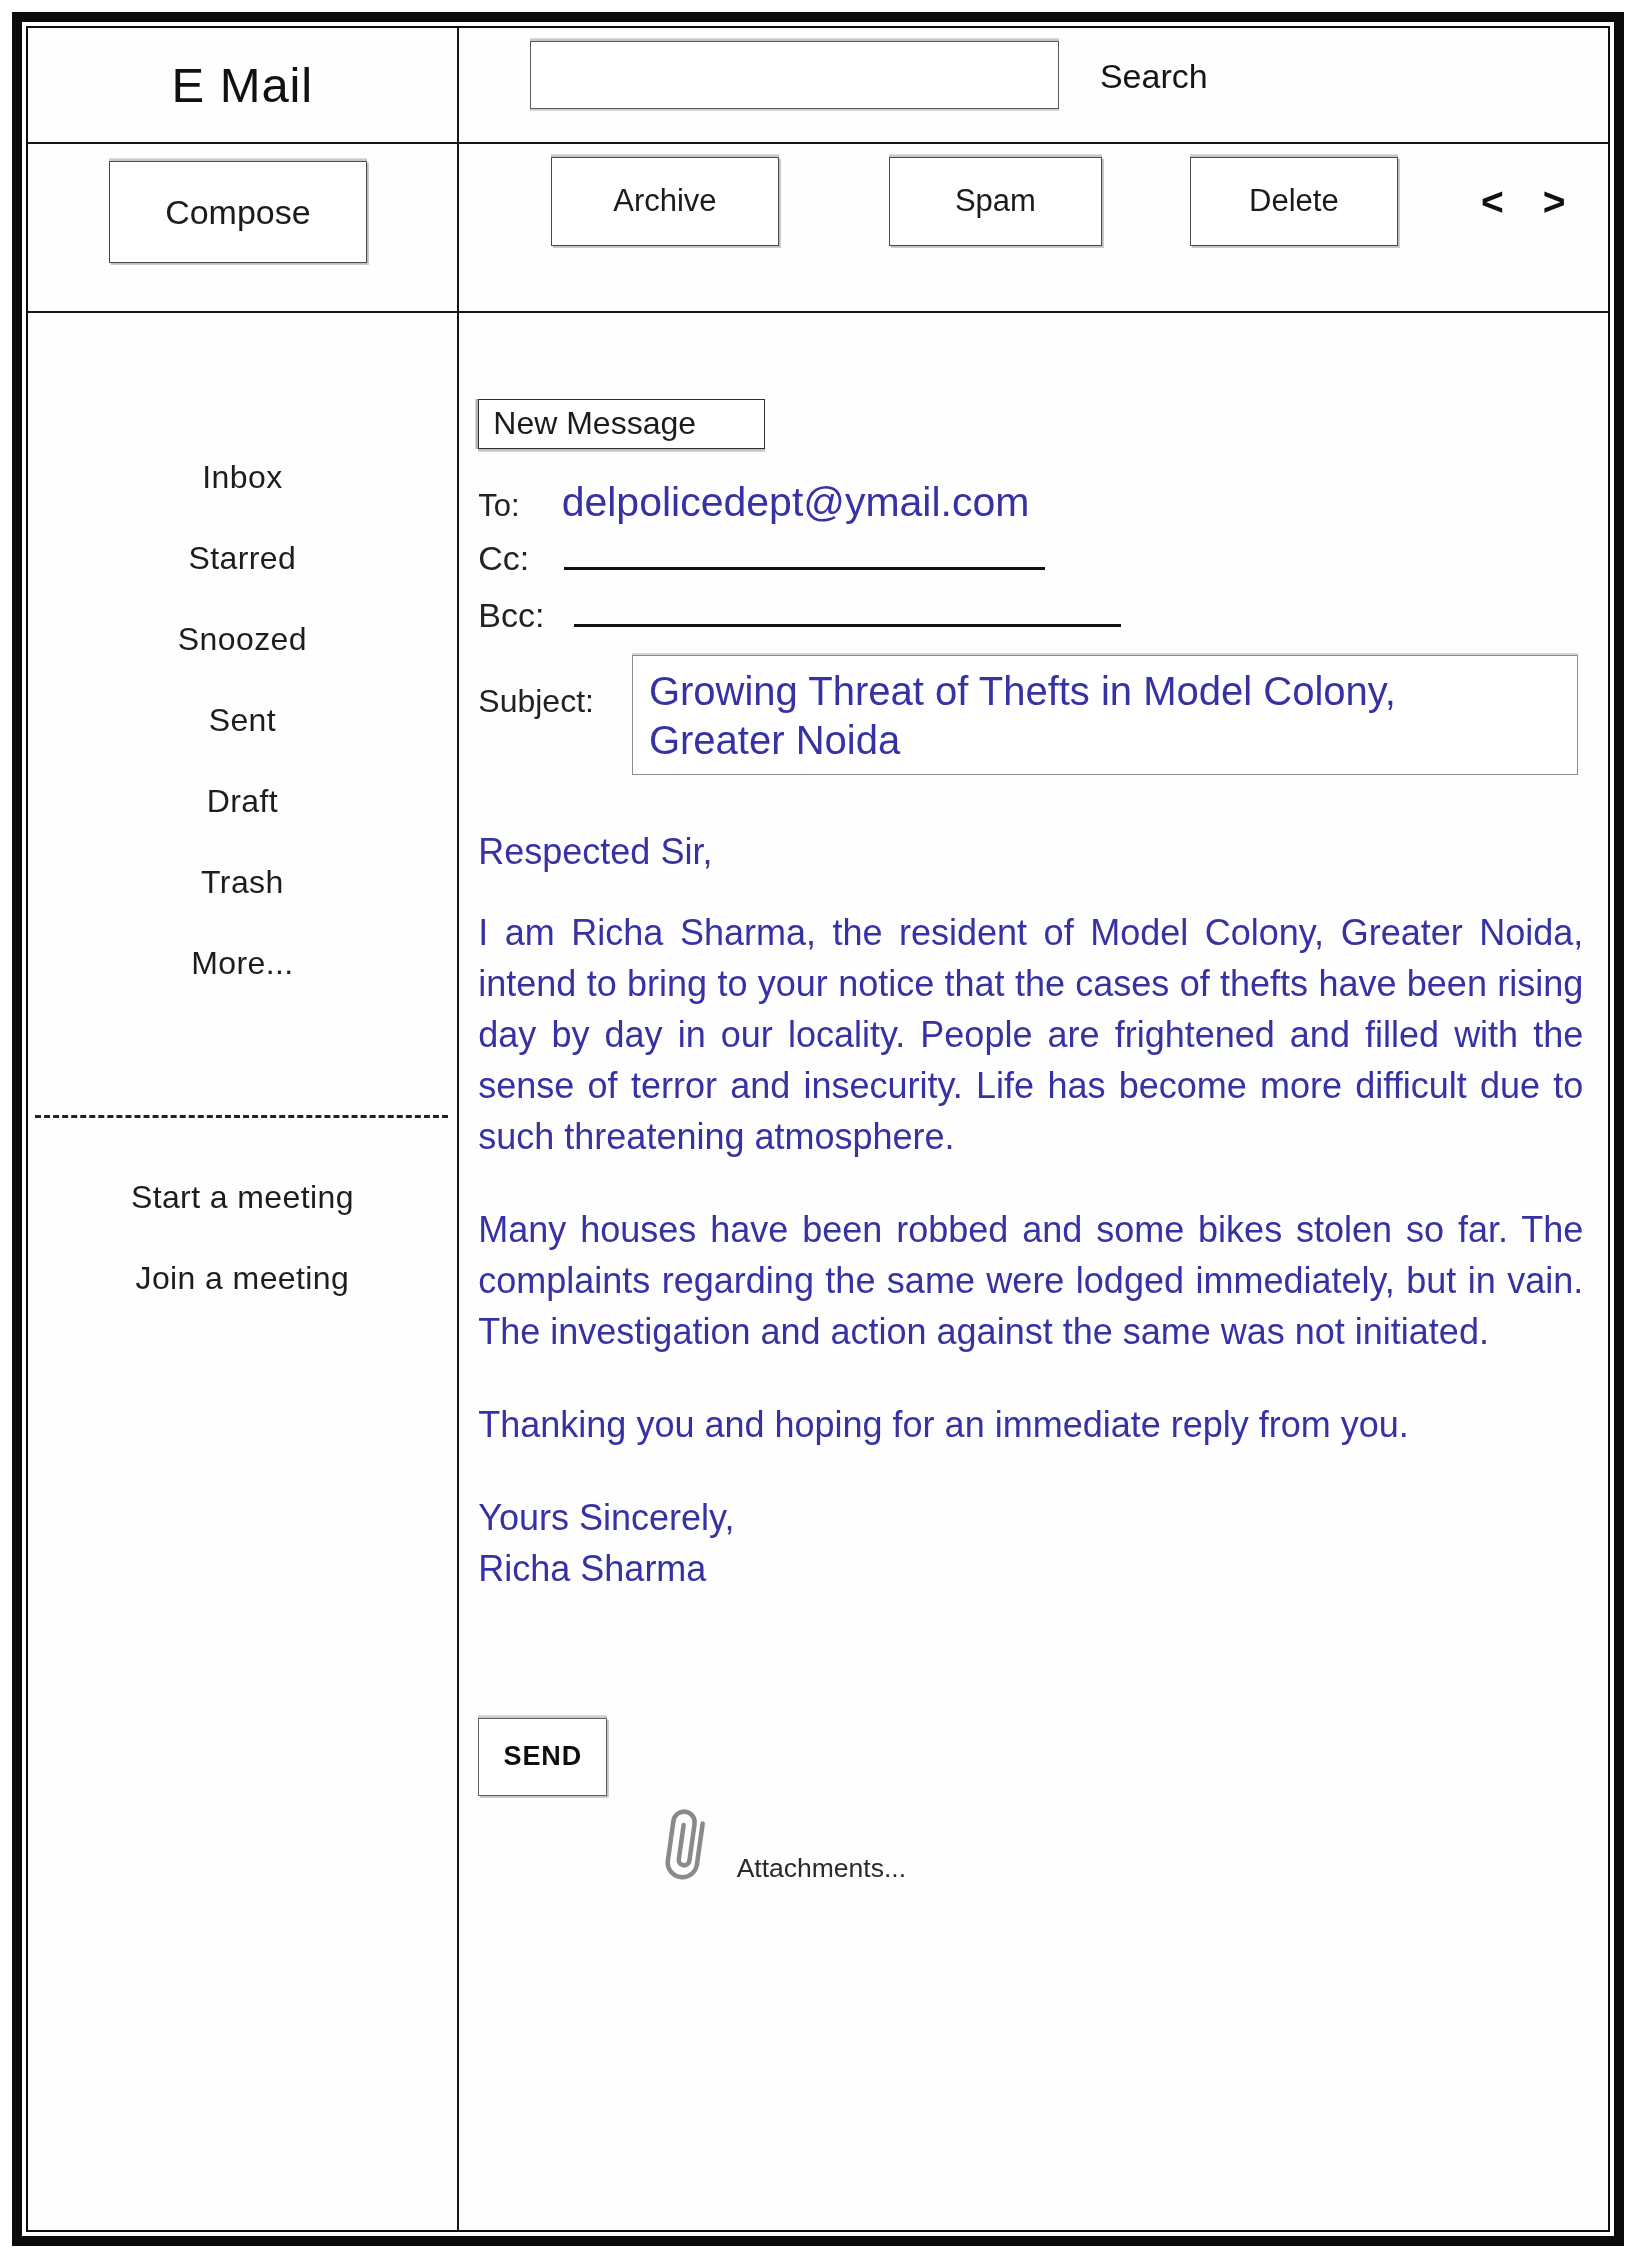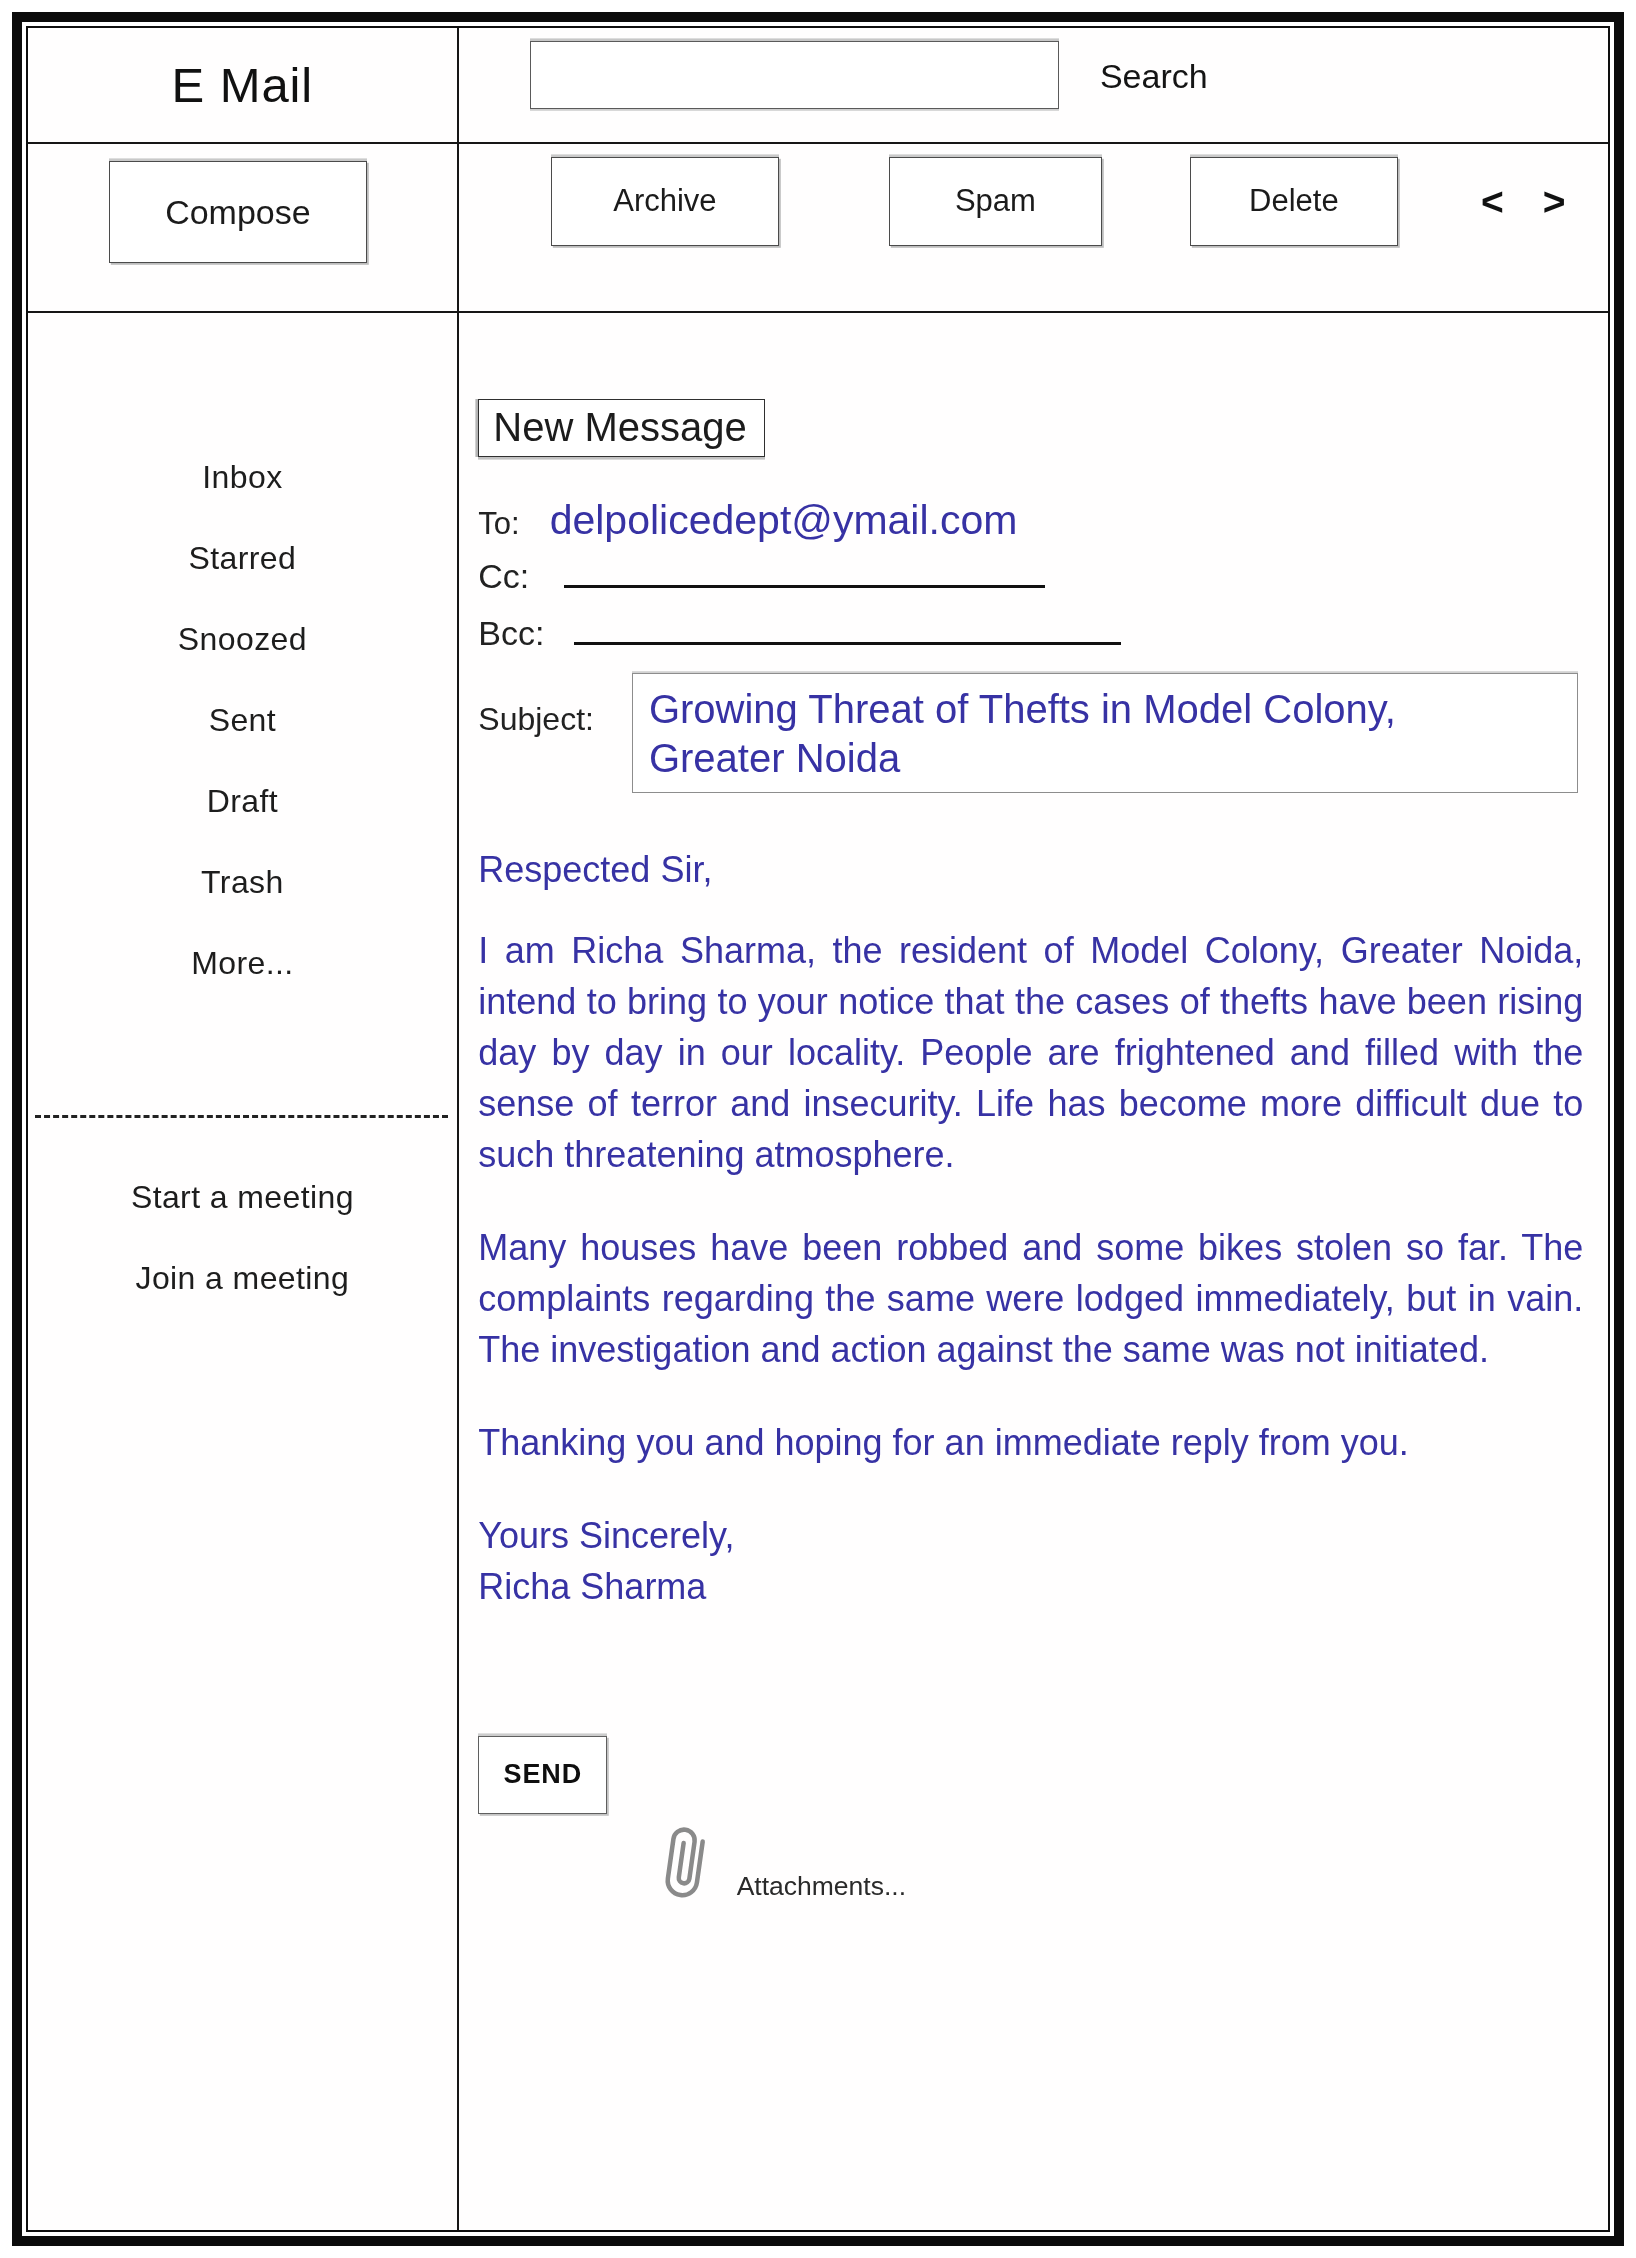--- a/index.html
+++ b/index.html
@@ -68,28 +68,28 @@
     font-size: 32px; color: #1d1d1d; cursor: pointer; letter-spacing: 0.4px;
   }
   .side-divider {
     border: none; border-top: 3.5px dashed #222;
     margin: 111px 8.8px 39px 7px; width: auto;
   }
 
   
   .main { padding-left: 19.4px; position: relative; overflow: hidden; }
   .new-msg-box {
-    margin-top: 86px; width: 287px; height: 58px;
+    margin-top: 86px; width: 287px; height: 50px;
     border: 1.8px solid #2f2f2f;
     box-shadow: -2.6px 0 0 #b5b5b5, 0 2.6px 0 #c2c2c2;
     display: flex; align-items: center;
-    padding-left: 14px; font-size: 40px; background: #fff;
+    padding-left: 14px; font-size: 32px; background: #fff;
   }
   .addr-row { display: flex; align-items: baseline; }
-  .to-row  { margin-top: 40px; }
+  .to-row  { margin-top: 30px; gap: 12px; }
   .to-label { font-size: 31px; color: #222; }
   .to-value { font-size: 41px; color: #3732a4; margin-left: 30px; }
   .cc-row  { margin-top: 12.4px; }
   .bcc-row { margin-top: 17px; }
   .cc-label, .bcc-label { font-size: 34px; color: #222; }
   .fill-line {
     display: inline-block; height: 32px;
     border-bottom: 3.5px solid #111;
     margin-left: 35px; cursor: text;
   }

